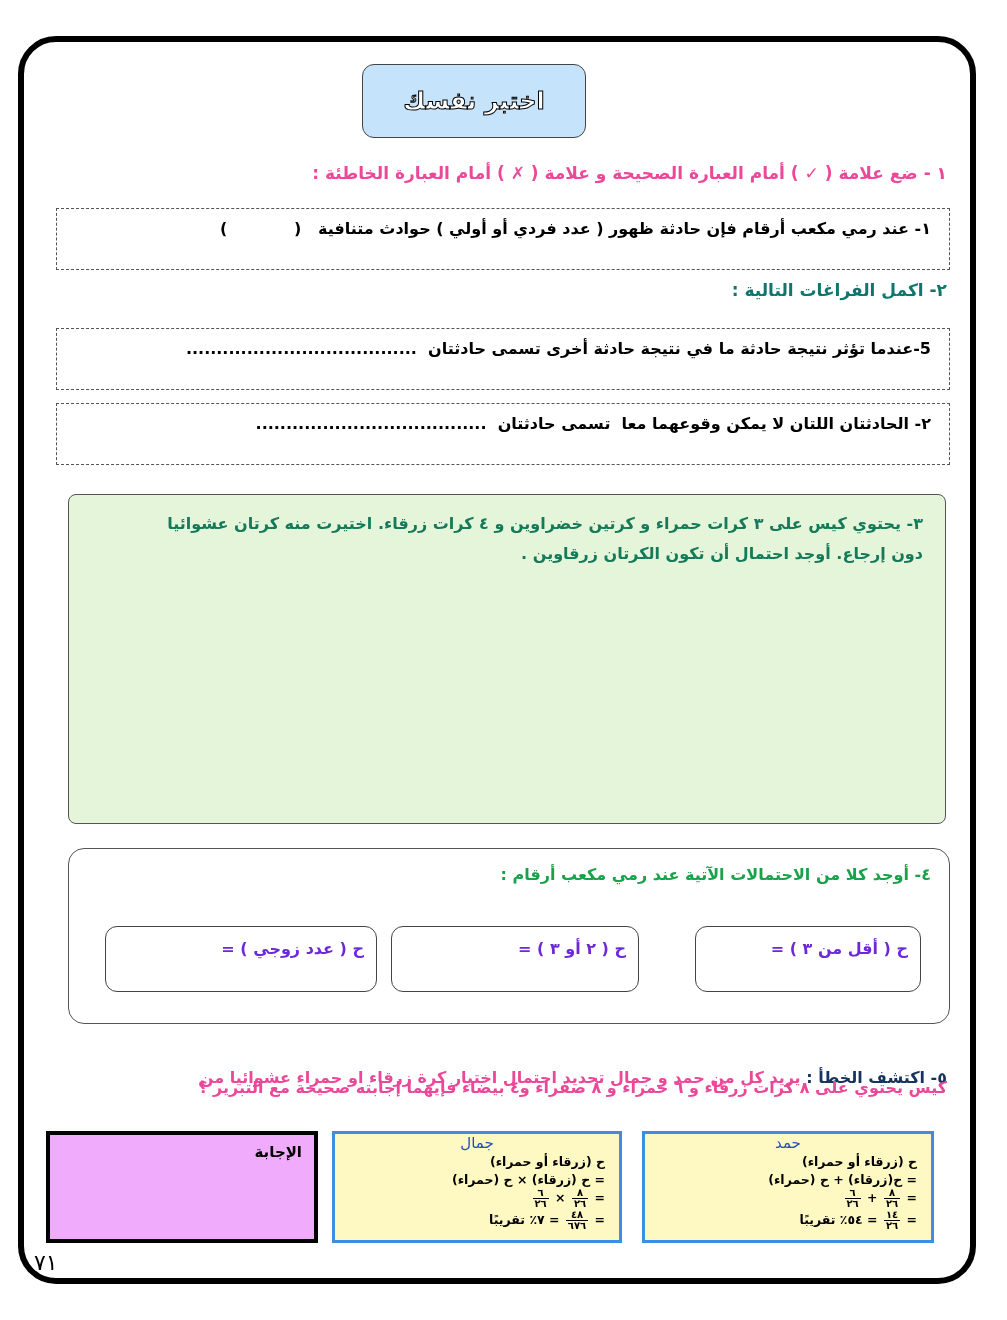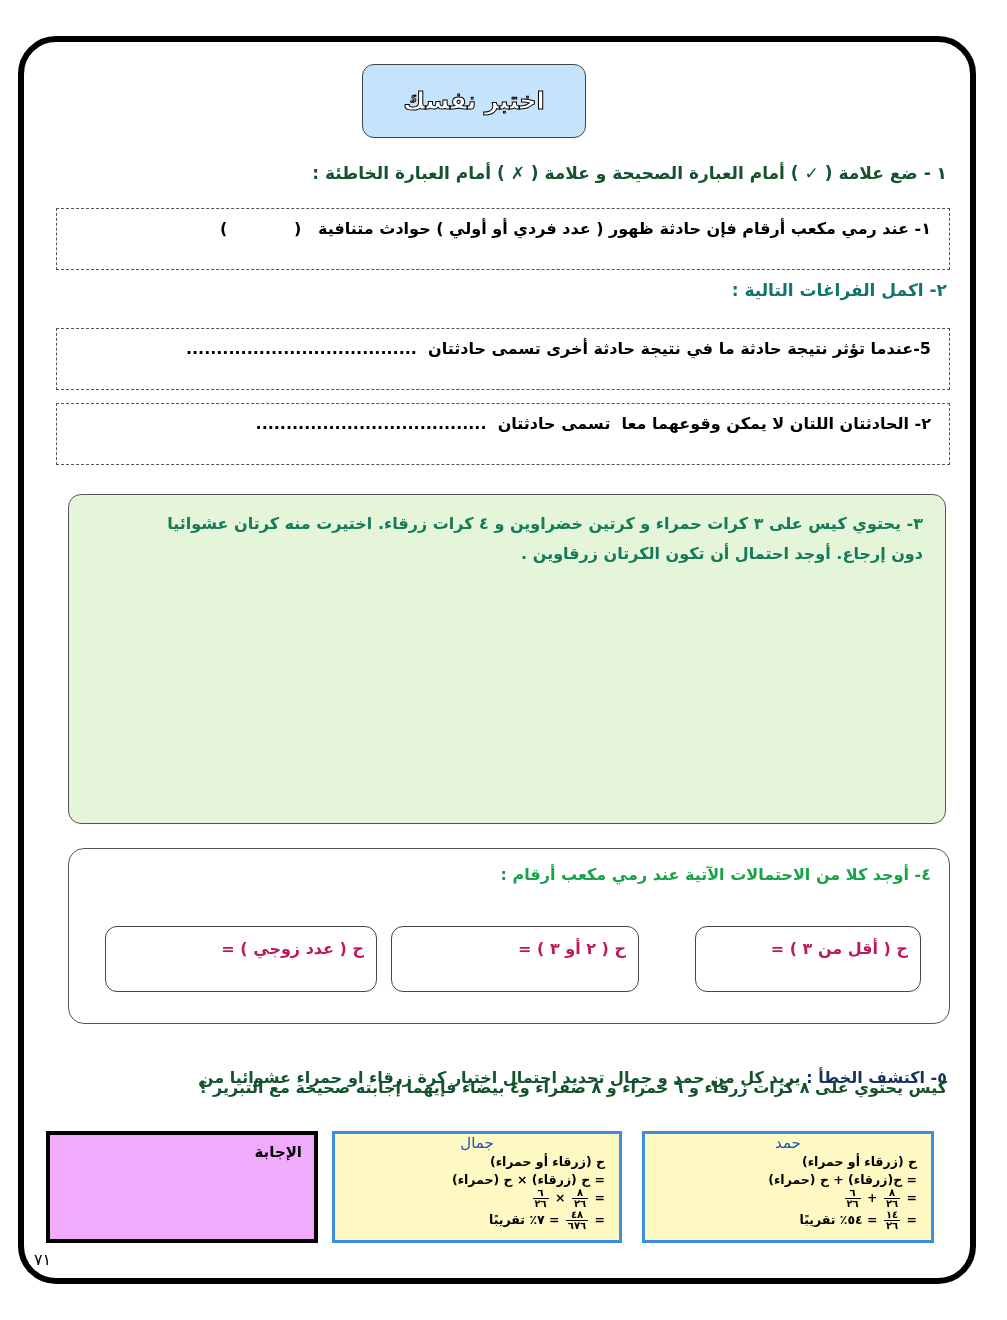--- a/index.html
+++ b/index.html
@@ -6,50 +6,50 @@
   body { width:1007px; height:1320px; position:relative; overflow:hidden;
          font-family:"DejaVu Sans", "Liberation Sans", sans-serif; direction:rtl; }
   .frame { position:absolute; left:18px; top:36px; width:958px; height:1248px;
            border:6px solid #000; border-radius:38px; box-sizing:border-box; background:#fff; }
   .title-box { position:absolute; left:362px; top:64px; width:224px; height:74px;
                background:#c5e3fb; border:1.5px solid #444; border-radius:12px;
                display:flex; align-items:center; justify-content:center; box-sizing:border-box; }
   .title-text { font-size:24px; font-weight:bold; color:#fff;
                 -webkit-text-stroke:1px #000; letter-spacing:1px; }
   .q-heading { position:absolute; right:60px; font-weight:bold; font-size:17px; white-space:nowrap; }
-  .red { color:#14532d; }
+  .red { color:#ec4899; }
   .green { color:#0f766e; }
   .navy { color:#15335e; }
   .dashed-box { position:absolute; left:56px; width:894px; border:1.5px dashed #555;
                 box-sizing:border-box; }
   .dashed-box .line { position:absolute; right:18px; top:10px; font-size:16px; font-weight:bold;
                       color:#000; white-space:pre; }
   .green-box { position:absolute; left:68px; top:494px; width:878px; height:330px;
-               background:#e4f5da; border:1.5px solid #555; border-radius:13px; box-sizing:border-box; }
+               background:#e4f5da; border:1.5px solid #555; border-radius:8px; box-sizing:border-box; }
   .green-box .txt { position:absolute; right:22px; top:14px; width:790px; font-size:16px;
                     font-weight:bold; color:#157a5a; line-height:30px; text-align:right; }
   .q4-box { position:absolute; left:68px; top:848px; width:882px; height:176px;
             border:1.5px solid #555; border-radius:16px; box-sizing:border-box; background:#fff; }
   .q4-title { position:absolute; right:18px; top:16px; font-size:16px; font-weight:bold; color:#1aa24a; }
   .prob-box { position:absolute; top:77px; height:66px; border:1.5px solid #444;
               border-radius:12px; box-sizing:border-box; background:#fff; }
-  .prob-box span { position:absolute; right:12px; top:12px; font-size:16px; font-weight:bold; color:#be185d; white-space:nowrap; }
+  .prob-box span { position:absolute; right:12px; top:12px; font-size:16px; font-weight:bold; color:#6d28d9; white-space:nowrap; }
   .q5 { position:absolute; right:60px; font-size:16px; font-weight:bold; white-space:nowrap; }
   .answer-box { position:absolute; left:46px; top:1131px; width:272px; height:112px;
                 border:4px solid #000; box-sizing:border-box; background:#f0abfc; }
   .answer-box span { position:absolute; right:12px; top:8px; font-size:15px; font-weight:bold; color:#000; }
   .sol-box { position:absolute; top:1131px; width:290px; height:112px; border:3px solid #3d8de0;
              box-sizing:border-box; background:#fef9c3; }
   .sol-box .name { position:absolute; left:0; right:0; top:0; text-align:center;
                    color:#1e4fb8; font-size:15px; }
   .sol-box .ln { position:absolute; right:14px; font-size:12.5px; color:#000; white-space:nowrap; font-weight:bold; }
   .frac { display:inline-block; vertical-align:middle; text-align:center; font-size:10px; line-height:10px; margin:0 2px; }
   .frac .n { display:block; border-bottom:1px solid #000; padding:0 2px; }
   .frac .d { display:block; padding:0 2px; }
-  .page-num { position:absolute; left:34px; top:1250px; font-size:16px; color:#000; }
+  .page-num { position:absolute; left:34px; top:1250px; font-size:22px; color:#000; }
 </style>
 </head>
 <body>
 
 <div class="frame"></div>
 
 <div class="title-box">
   <span class="title-text">اختبر نفسك</span>
 </div>
 

